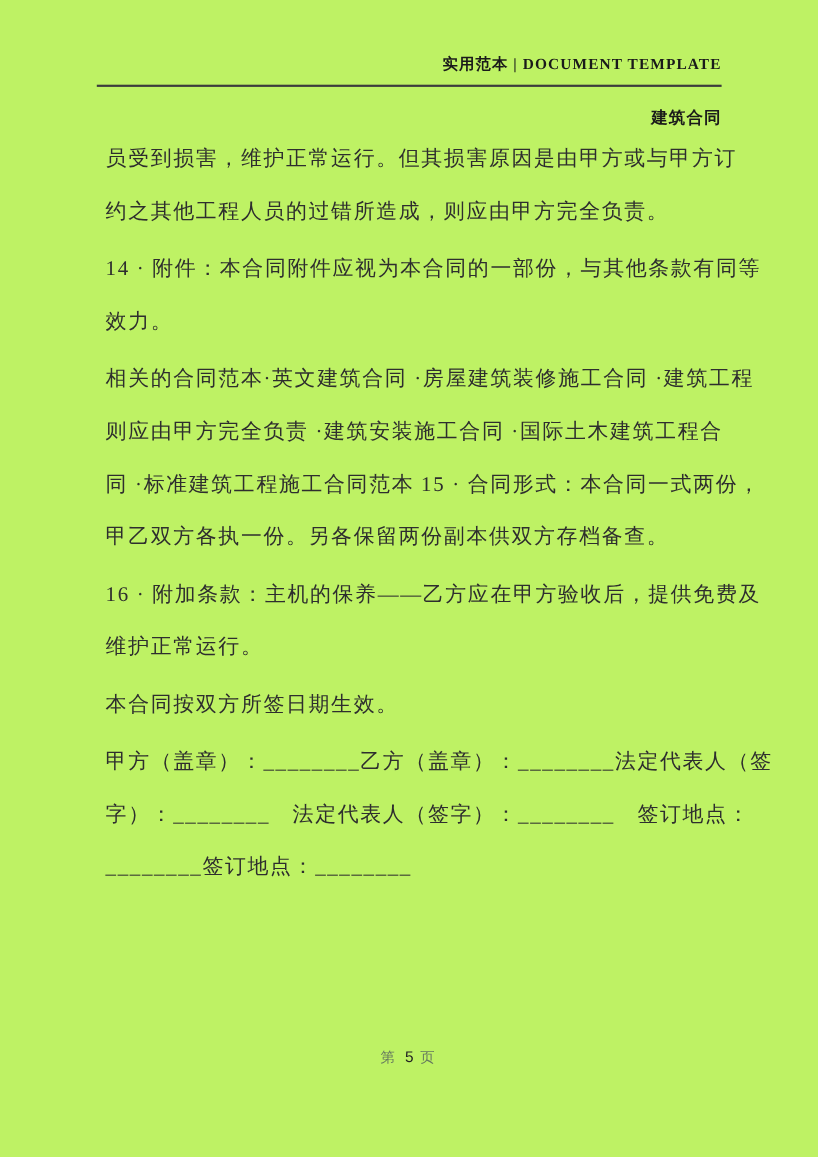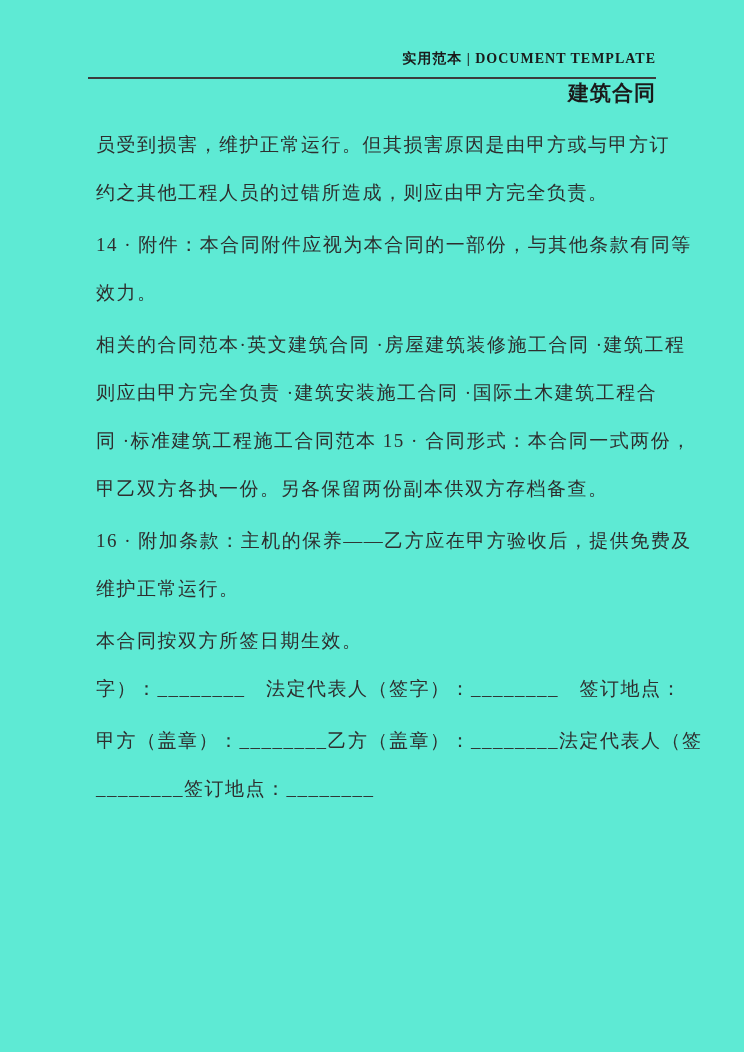--- a/index.html
+++ b/index.html
@@ -1,21 +1,21 @@
 <!DOCTYPE html>
 <html style="--text-color: #2e2e2e; --rule-color: #3c3c3c; --footer-color: #66795f;"><head>
 <meta charset="utf-8">
 <style>
   html, body { margin: 0; padding: 0; background: #ffffff; }
   .page {
     position: relative;
     width: 744px;
     height: 1052px;
     margin: 0 auto;
-    background: #5eead4;
+    background: #bef264;
     font-family: "Liberation Serif", "DejaVu Serif", serif;
     color: var(--text-color, #2e2e2e);
     overflow: hidden;
   }
   .header {
     position: absolute;
     top: 50px;
     left: 88px;
     width: 568px;
     text-align: right;
@@ -26,22 +26,22 @@
     letter-spacing: 1px;
     color: #1a1a1a;
     white-space: nowrap;
   }
   .rule {
     margin-top: 9px;
     border-bottom: 2px solid var(--rule-color, #3c3c3c);
     height: 0;
   }
   .doc-title {
-    margin-top: 0;
-    font-size: 21px;
+    margin-top: 19px;
+    font-size: 15px;
     font-weight: bold;
     letter-spacing: 1px;
     color: #1a1a1a;
   }
   .body-text {
     position: absolute;
     top: 121px;
     left: 96px;
     width: 566px;
     font-size: 19px;
@@ -86,19 +86,24 @@
     <div class="line">约之其他工程人员的过错所造成，则应由甲方完全负责。</div>
     <div class="line para-start">14 · 附件：本合同附件应视为本合同的一部份，与其他条款有同等</div>
     <div class="line">效力。</div>
     <div class="line para-start">相关的合同范本·英文建筑合同 ·房屋建筑装修施工合同 ·建筑工程</div>
     <div class="line">则应由甲方完全负责 ·建筑安装施工合同 ·国际土木建筑工程合</div>
     <div class="line">同 ·标准建筑工程施工合同范本 15 · 合同形式：本合同一式两份，</div>
     <div class="line">甲乙双方各执一份。另各保留两份副本供双方存档备查。</div>
     <div class="line para-start">16 · 附加条款：主机的保养——乙方应在甲方验收后，提供免费及</div>
     <div class="line">维护正常运行。</div>
     <div class="line para-start">本合同按双方所签日期生效。</div>
+    <div class="line para-start">甲方（盖章）：________乙方（盖章）：________法定代表人（签</div>
     <div class="line">字）：________　法定代表人（签字）：________　签订地点：</div>
-    <div class="line para-start">甲方（盖章）：________乙方（盖章）：________法定代表人（签</div>
     <div class="line">________签订地点：________</div>
   </div>
 
+  <div class="footer">
+    <span>第</span>
+    <span class="num">5</span>
+    <span>页</span>
+  </div>
 
 </div>
 
 </body></html>

